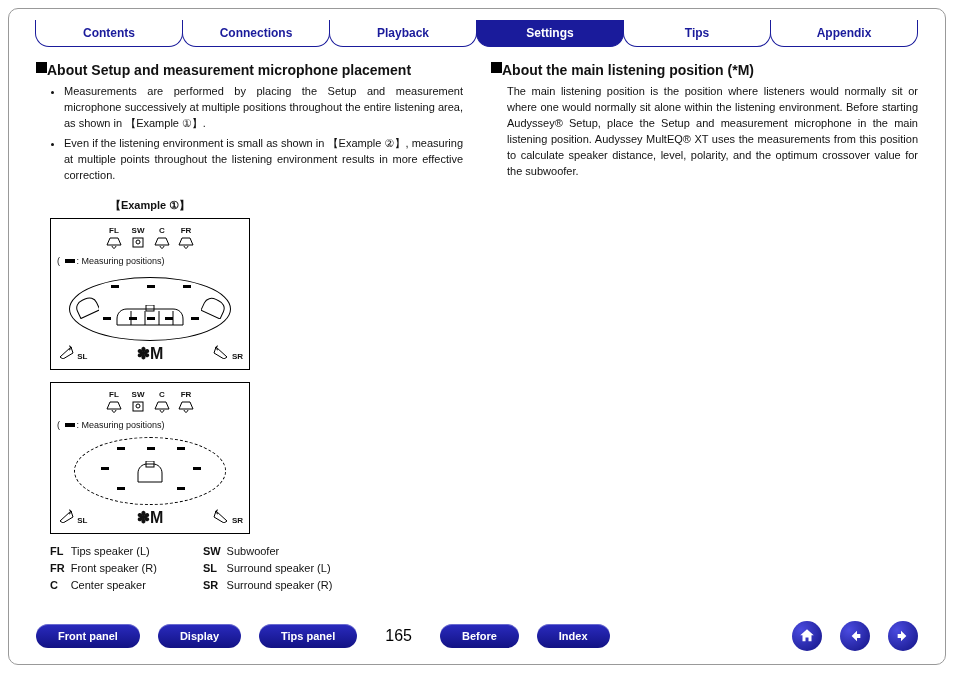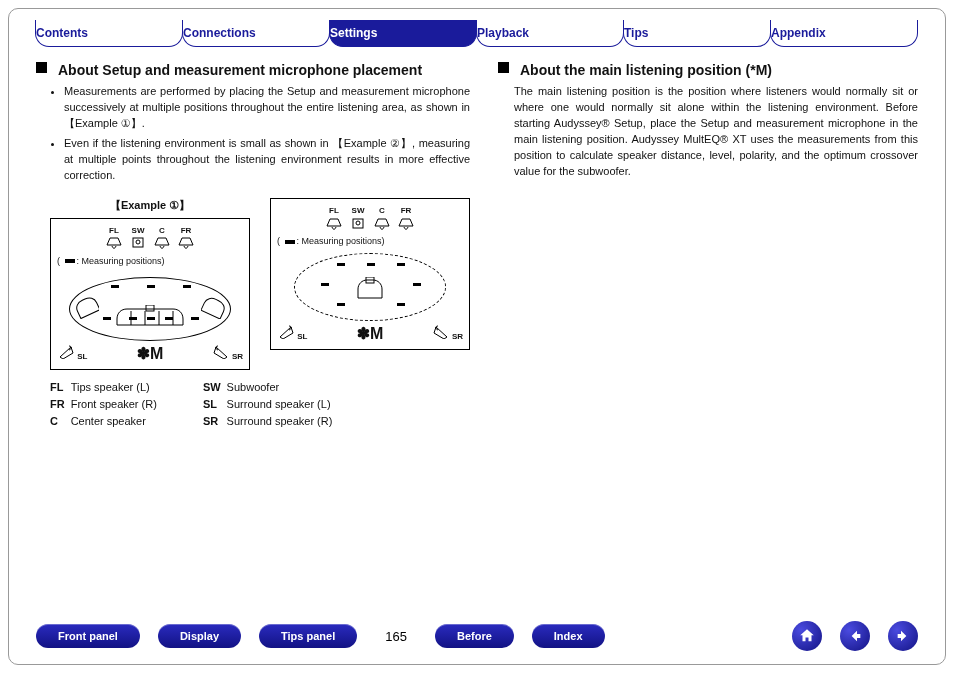--- a/index.html
+++ b/index.html
@@ -11,44 +11,45 @@
   html,body{margin:0;padding:0;background:#e9e9e9;font-family:Arial,Helvetica,sans-serif;color:var(--ink);}
   .sheet{width:954px;height:673px;margin:0 auto;background:var(--page);position:relative;box-shadow:0 0 4px rgba(0,0,0,.2);}
   .sheet-inner{border:1px solid #999;border-radius:10px;position:absolute;inset:8px;}
 
   
   .tabs{display:flex;gap:0;position:absolute;top:20px;left:36px;right:36px;}
   .tab{
     flex:1;
     height:26px;
     line-height:26px;
+    text-align:center;
     font-size:12px;
     font-weight:bold;
     color:var(--blue);
     border:1px solid var(--blue);
     border-radius:0 0 14px 14px;
     border-top:none;
     background:#fff;
     cursor:pointer;
     margin-left:-1px;
   }
   .tab:first-child{border-top-left-radius:0;}
   .tab.active{background:var(--blue);color:#fff;}
 
   
   .cols{position:absolute;top:60px;left:36px;right:36px;display:flex;gap:28px;}
   .col{width:50%;font-size:11px;line-height:1.45;}
-  h2{font-size:14px;font-weight:bold;margin:0 0 4px 0;display:flex;align-items:flex-start;gap:11px;}
+  h2{font-size:14px;font-weight:bold;margin:0 0 4px 0;display:flex;align-items:flex-start;gap:0;}
   .sq{display:inline-block;width:11px;height:11px;background:#000;margin-top:2px;flex:none;}
   ul.body-list{margin:2px 0 0 14px;padding:0 0 0 14px;}
   ul.body-list li{margin-bottom:4px;text-align:justify;}
   .justify{text-align:justify;margin:4px 0 0 16px;}
 
   
-  .examples{display:flex;gap:20px;margin:14px 0 0 14px;}
+  .examples{display:flex;gap:12px;margin:14px 0 0 14px;flex-direction:column;}
   .ex{width:200px;}
   .ex-title{font-weight:bold;font-size:11px;text-align:center;margin-bottom:4px;}
   .ex-box{border:1px solid #000;width:200px;height:152px;position:relative;box-sizing:border-box;}
   .caption{font-size:9px;position:absolute;top:36px;left:6px;}
   .caption .dash{display:inline-block;width:10px;height:4px;background:#000;vertical-align:middle;margin:0 2px;}
   
   .spk-row{position:absolute;top:6px;left:0;right:0;display:flex;justify-content:center;gap:6px;}
   .spk{font-size:8px;font-weight:bold;text-align:center;}
   .spk svg{display:block;margin:0 auto;}
   
@@ -69,41 +70,41 @@
   .legend td.abbr{font-weight:bold;}
 
   
   .bottom{position:absolute;bottom:22px;left:36px;right:36px;display:flex;align-items:center;gap:18px;}
   .pill{
     background:linear-gradient(#2a2bbf,#121284);
     color:#fff;font-size:11px;font-weight:bold;
     padding:0 22px;height:24px;line-height:24px;border-radius:12px;
     cursor:pointer;box-shadow:inset 0 1px 0 rgba(255,255,255,.3);
   }
-  .page-num{font-size:13px;color:#000;margin:0 10px;}
+  .page-num{font-size:16px;color:#000;margin:0 10px;}
   .spacer{flex:1;}
   .round{
     width:30px;height:30px;border-radius:50%;
     background:radial-gradient(circle at 30% 30%,#4a4be0,#121284);
     color:#fff;display:flex;align-items:center;justify-content:center;
     cursor:pointer;font-size:16px;flex:none;
   }
   .round svg{fill:#fff;}
 </style>
 </head>
 <body>
 
 <div class="sheet">
   <div class="sheet-inner"></div>
 
   <div class="tabs">
     <div class="tab">Contents</div>
     <div class="tab">Connections</div>
+    <div class="tab">Playback</div>
     <div class="tab active">Settings</div>
-    <div class="tab">Playback</div>
     <div class="tab">Tips</div>
     <div class="tab">Appendix</div>
   </div>
 
   <div class="cols">
 
     <div class="col">
       <h2>
         <span class="sq"></span>
         <span>About Setup and measurement microphone placement</span>

